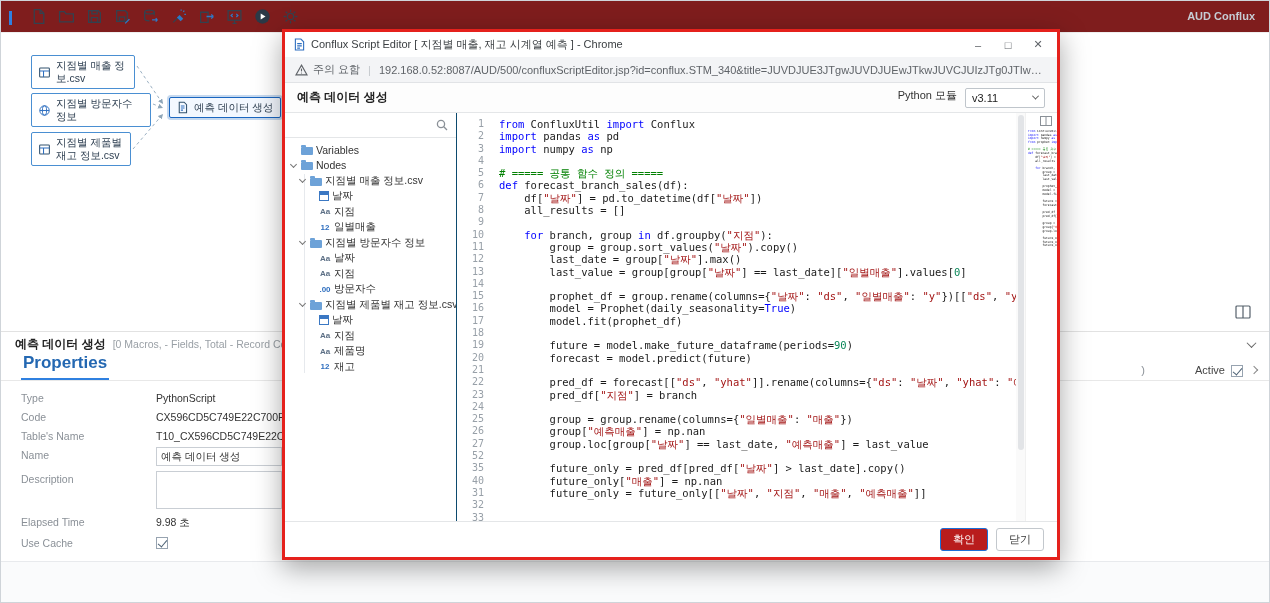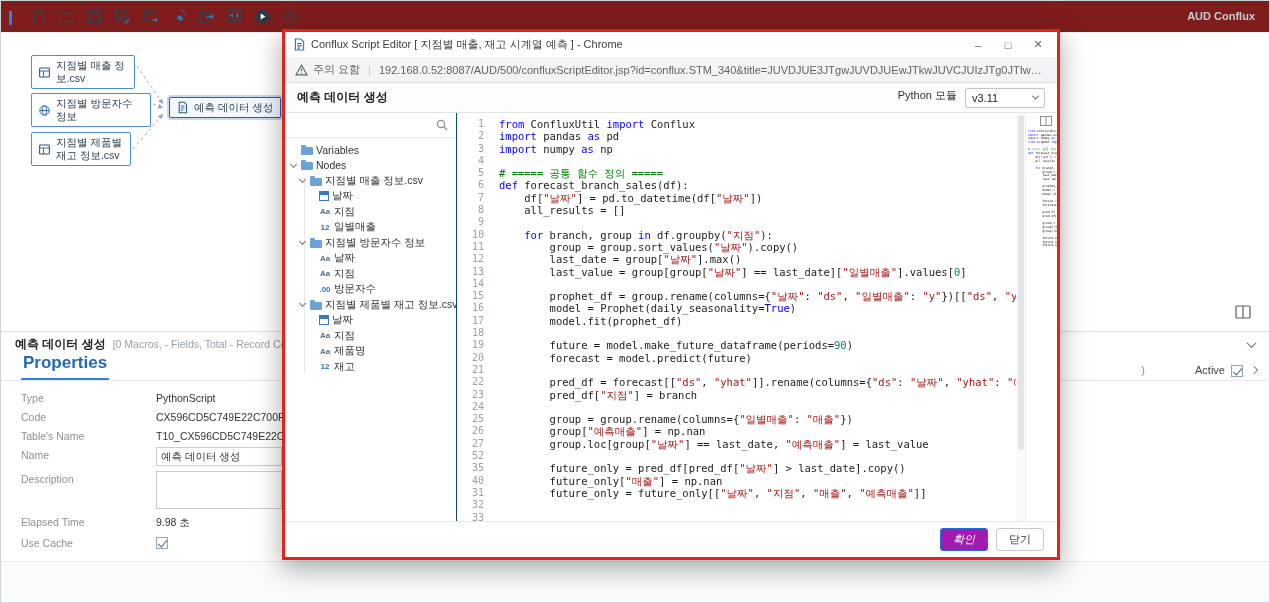--- a/index.html
+++ b/index.html
@@ -125,21 +125,21 @@
   .minimap-col { width:32px; flex:none; border-left:1px solid #f1f1f1; position:relative; }
   .mm-toggle { position:absolute; top:3px; right:5px; cursor:pointer; display:flex; }
   .minimap { margin-top:17px; font-size:3px; line-height:3.7px; white-space:pre; overflow:hidden;
              padding-left:2px; opacity:.95; cursor:pointer; }
   .minimap div { white-space:pre; height:3.7px; }
 
   .dlg-footer { height:36px; flex:none; border-top:1px solid #e4e6e8; background:#fff;
                 display:flex; align-items:center; justify-content:flex-end; gap:8px; padding:0 13px; }
   .btn { height:23px; min-width:48px; padding:0 10px; font-size:11px; border-radius:3px;
          border:1px solid #c3c8cd; background:#fff; color:#333; cursor:pointer; font-family:inherit; }
-  .btn.primary { background:#a21caf; border-color:#1b6fd8; color:#fff;font-style:italic; }
+  .btn.primary { background:#b91c1c; border-color:#1b6fd8; color:#fff; }
 </style>
 </head>
 <body>
 
 <div class="page">
 
   <header class="topbar">
     <span class="accent-bar"></span>
     <div class="tools">
       <button class="tool"><svg viewBox="0 0 16 16" fill="none" stroke="#33424f" stroke-width="1.2">

